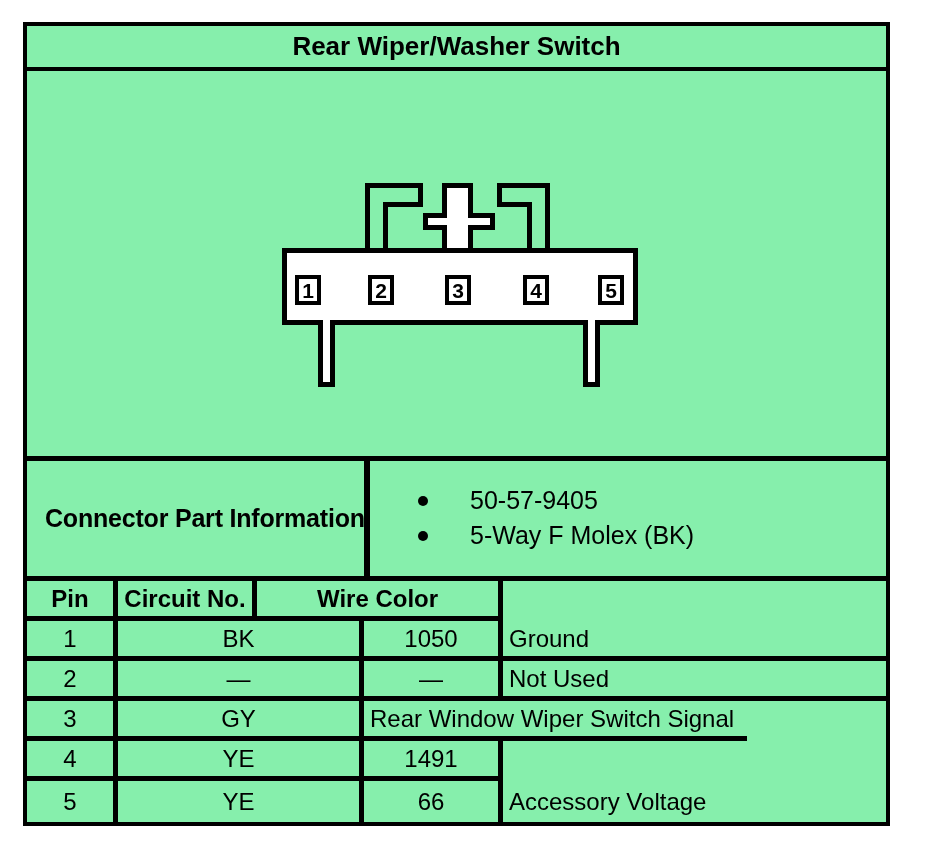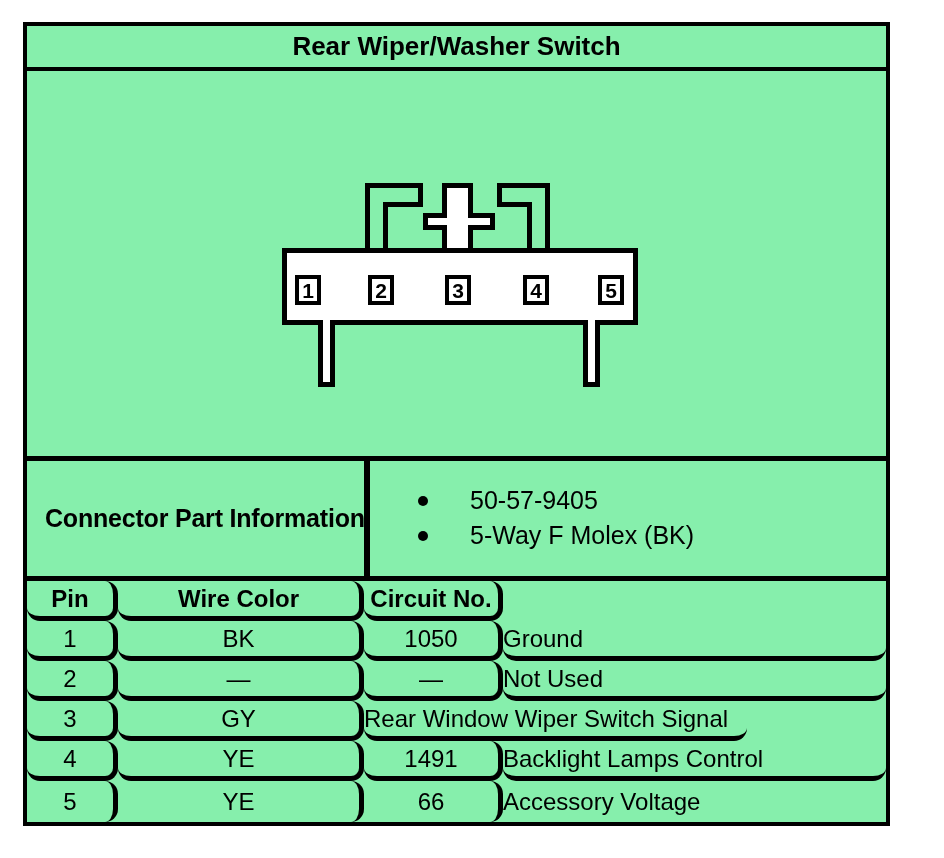--- a/index.html
+++ b/index.html
@@ -30,29 +30,29 @@
   }
   .info-bullets { flex:1; padding-top:22px; }
   .bullet-row { display:flex; align-items:center; height:35px; }
   .bullet-dot { width:10px; height:10px; border-radius:50%; background:#000; margin-left:48px; margin-right:42px; flex:none; }
   .bullet-text { font-size:25px; white-space:nowrap; }
   
   .t-row { display:flex; }
   .t-cell {
     box-sizing:border-box; height:40px; border-bottom:5px solid #000;
     display:flex; align-items:center; justify-content:center;
-    font-size:24px; white-space:nowrap; overflow:hidden;border-radius:13px;
+    font-size:24px; white-space:nowrap; overflow:hidden;
   }
   .t-row.header .t-cell { font-weight:bold; }
   .t-row.last .t-cell { height:41px; border-bottom:none; }
   .col-pin     { width:91px;  border-right:5px solid #000; }
   .col-wire    { width:246px; border-right:5px solid #000; }
   .col-circuit { width:139px; border-right:5px solid #000; }
   .col-fn      { width:383px; }
-  .t-row.body .col-fn { justify-content:flex-start; }
+  .t-row.body .col-fn { justify-content:flex-start; padding-left:6px; }
 </style>
 </head>
 <body>
 
 <div class="canvas">
   <div class="figure">
 
     <div class="title-row">
       <span>Rear Wiper/Washer Switch</span>
     </div>
@@ -94,22 +94,22 @@
         <div class="bullet-row">
           <span class="bullet-dot"></span>
           <span class="bullet-text">5-Way F Molex (BK)</span>
         </div>
       </div>
     </div>
 
     <div class="pin-table">
       <div class="t-row header">
         <div class="t-cell col-pin">Pin</div>
+        <div class="t-cell col-circuit">Circuit No.</div>
         <div class="t-cell col-wire">Wire Color</div>
-        <div class="t-cell col-circuit">Circuit No.</div>
       </div>
       <div class="t-row body">
         <div class="t-cell col-pin">1</div>
         <div class="t-cell col-wire">BK</div>
         <div class="t-cell col-circuit">1050</div>
         <div class="t-cell col-fn">Ground</div>
       </div>
       <div class="t-row body">
         <div class="t-cell col-pin">2</div>
         <div class="t-cell col-wire">—</div>
@@ -118,21 +118,20 @@
       </div>
       <div class="t-row body">
         <div class="t-cell col-pin">3</div>
         <div class="t-cell col-wire">GY</div>
         <div class="t-cell col-fn">Rear Window Wiper Switch Signal</div>
       </div>
       <div class="t-row body">
         <div class="t-cell col-pin">4</div>
         <div class="t-cell col-wire">YE</div>
         <div class="t-cell col-circuit">1491</div>
-        <div class="t-cell col-fn">Backlight Lamps Control</div>
       </div>
       <div class="t-row body last">
         <div class="t-cell col-pin">5</div>
         <div class="t-cell col-wire">YE</div>
         <div class="t-cell col-circuit">66</div>
         <div class="t-cell col-fn">Accessory Voltage</div>
       </div>
     </div>
 
   </div>

